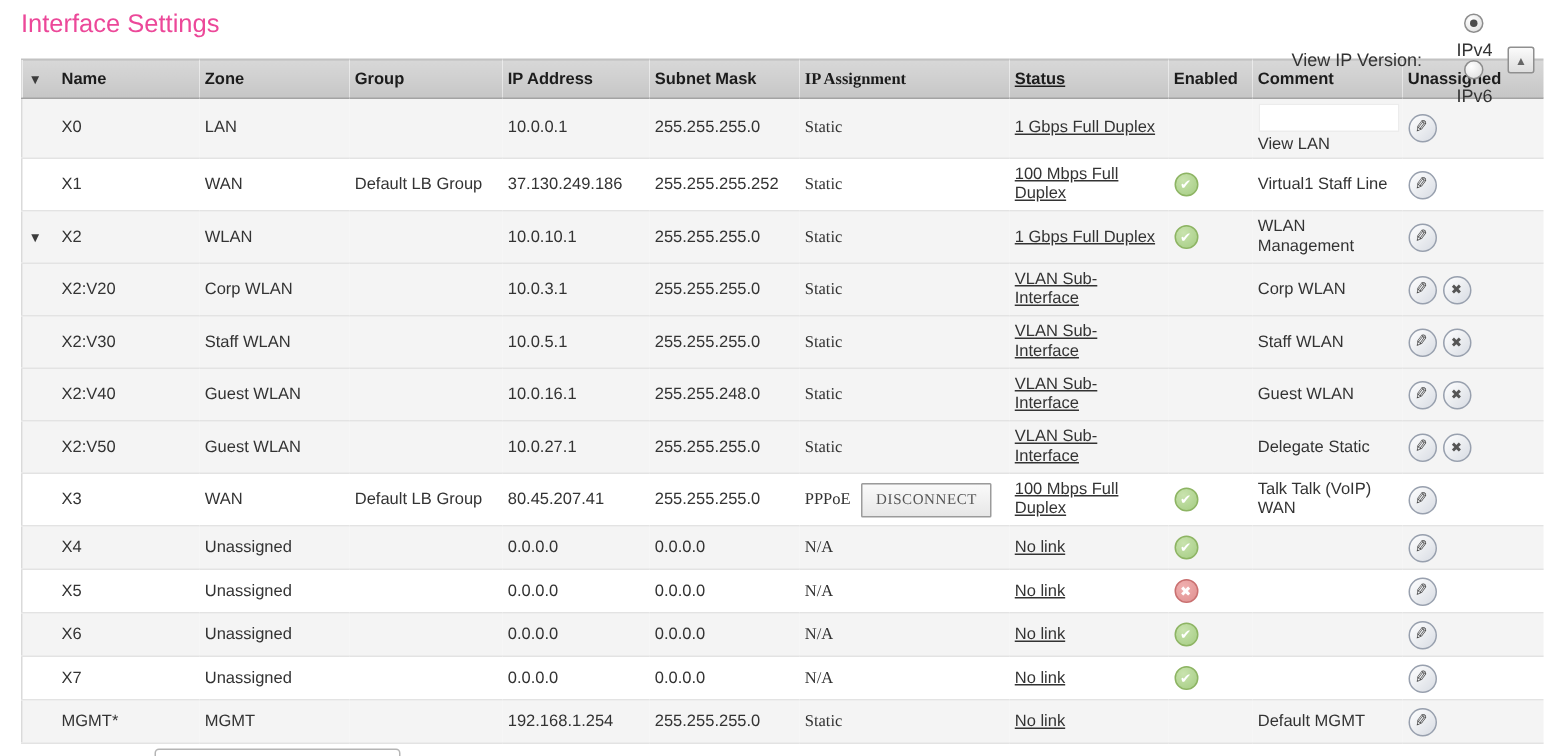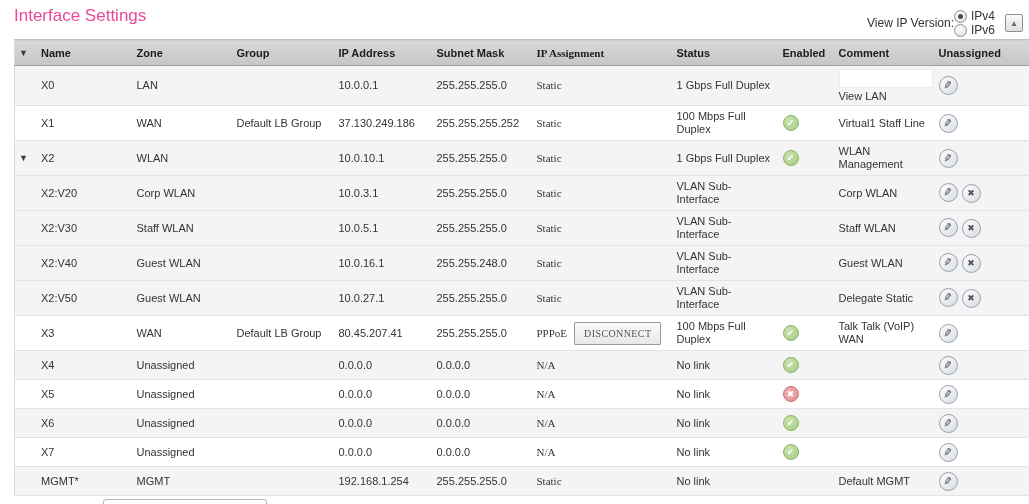--- a/index.html
+++ b/index.html
@@ -6,41 +6,41 @@
   body{
     width:1029px;height:504px;overflow:hidden;position:relative;
     background:#ffffff;
     font-family:"Liberation Sans","DejaVu Sans",sans-serif;
     font-size:11px;color:#333;
   }
   
   .topbar{display:flex;align-items:flex-start;justify-content:space-between;padding:5px 6px 0 14px;height:39px;box-sizing:border-box;}
   .page-title{color:#ec4899;font-size:17px;font-weight:400;letter-spacing:0;padding-top:1px;}
   .top-right{display:flex;align-items:center;gap:10px;padding-top:4px;}
-  .view-ip{display:flex;align-items:center;gap:0;color:#333;font-size:12px;}
-  .radio-opt{display:flex;align-items:center;gap:4px;cursor:default;}
+  .view-ip{display:flex;align-items:center;gap:23px;color:#333;font-size:12px;}
+  .radio-opt{display:flex;align-items:center;gap:4px;cursor:default;flex-direction:column;}
   .radio{width:13px;height:13px;border-radius:50%;border:1px solid #8d8d8d;background:radial-gradient(circle at 35% 30%,#ffffff,#dcdcdc);box-sizing:border-box;position:relative;}
   .radio.sel::after{content:"";position:absolute;left:3px;top:3px;width:5px;height:5px;border-radius:50%;background:#4b4b4b;}
   .collapse-btn{width:18px;height:18px;border:1px solid #8f8f8f;border-radius:2px;background:linear-gradient(#fbfbfb,#dedede);display:flex;align-items:center;justify-content:center;font-size:8px;color:#666;box-sizing:border-box;}
   
   table{border-collapse:collapse;table-layout:fixed;width:1015px;margin-left:14px;border-left:1px solid #dadada;}
   th{
     background:linear-gradient(#d8d8d8,#c6c6c6);
     border-top:1px solid #c2c2c2;border-bottom:1px solid #a3a3a3;
     font-size:11px;font-weight:bold;color:#1c1c1c;text-align:left;
     padding:6px 4px 6px 4px;height:26px;box-sizing:border-box;white-space:nowrap;overflow:hidden;
   }
   td{padding:2px 6px 2px 4px;border-bottom:1px solid #e3e3e3;vertical-align:middle;line-height:13px;}
   tr.shaded td{background:#f4f4f4;}
   tr.plain td{background:#ffffff;}
   tr.tall{height:35px;}
   tr.short{height:29px;margin-left:31px;}
   .c-name{width:118px;} .c-zone{width:100px;} .c-group{width:102px;}
   .c-ip{width:98px;} .c-subnet{width:100px;} .c-assign{width:140px;font-family:Liberation Serif, serif;}
-  .c-status{width:106px;} .c-enabled{width:56px;} .c-comment{width:100px;} .c-config{width:95px;}
+  .c-status{width:106px;text-decoration:underline;} .c-enabled{width:56px;} .c-comment{width:100px;} .c-config{width:95px;}
   .name-wrap{display:flex;align-items:center;}
   .expander{width:22px;display:inline-block;color:#3c3c3c;font-size:9px;flex:0 0 22px;}
   .assign-wrap{display:flex;align-items:center;gap:7px;}
   .disconnect-btn{
     font-size:10px;color:#555;letter-spacing:.4px;
     border:1px solid #9b9b9b;background:linear-gradient(#fafafa,#e7e7e7);
     padding:4px 9px;border-radius:1px;white-space:nowrap;cursor:default;
   }
   .state-icon{width:16px;height:16px;border-radius:50%;display:inline-flex;align-items:center;justify-content:center;color:#fff;font-size:9px;font-weight:bold;box-sizing:border-box;}
   .state-on{background:radial-gradient(circle at 35% 30%,#c9e3ae,#a4cc82);border:1px solid #8db463;}

